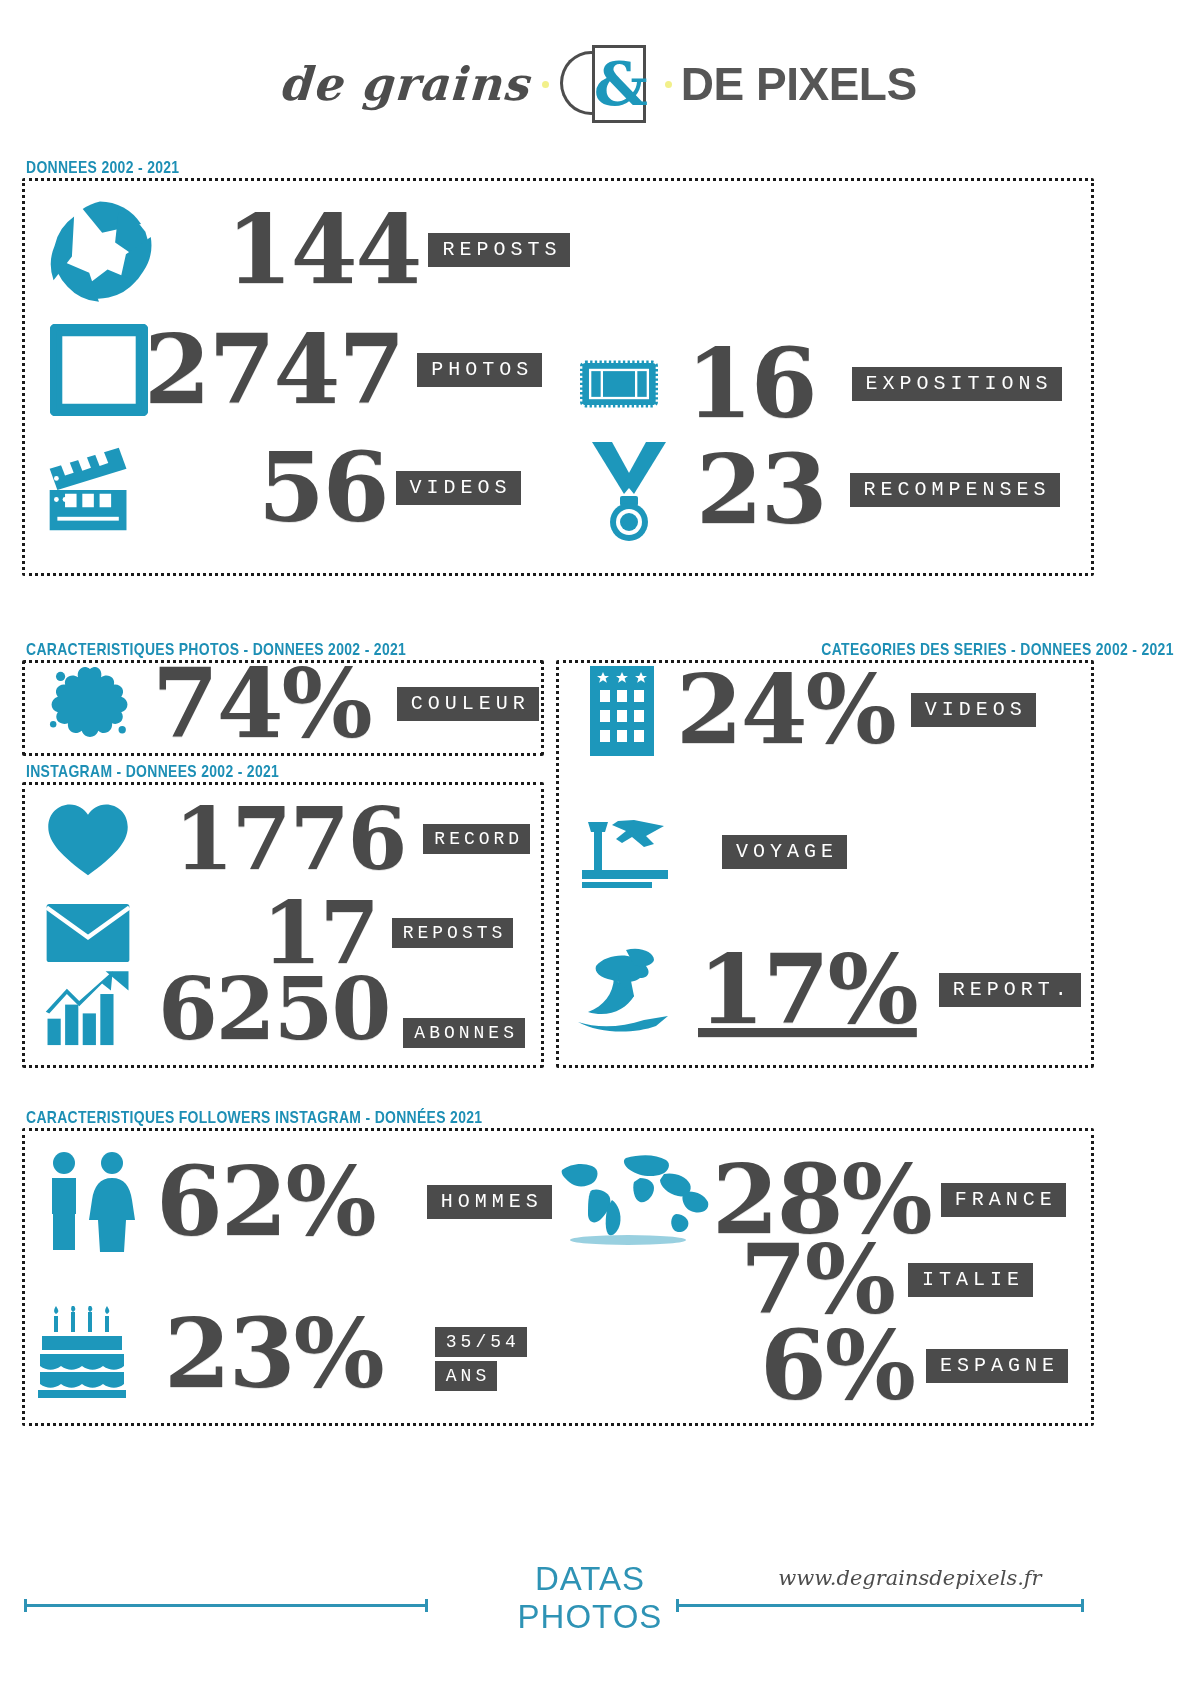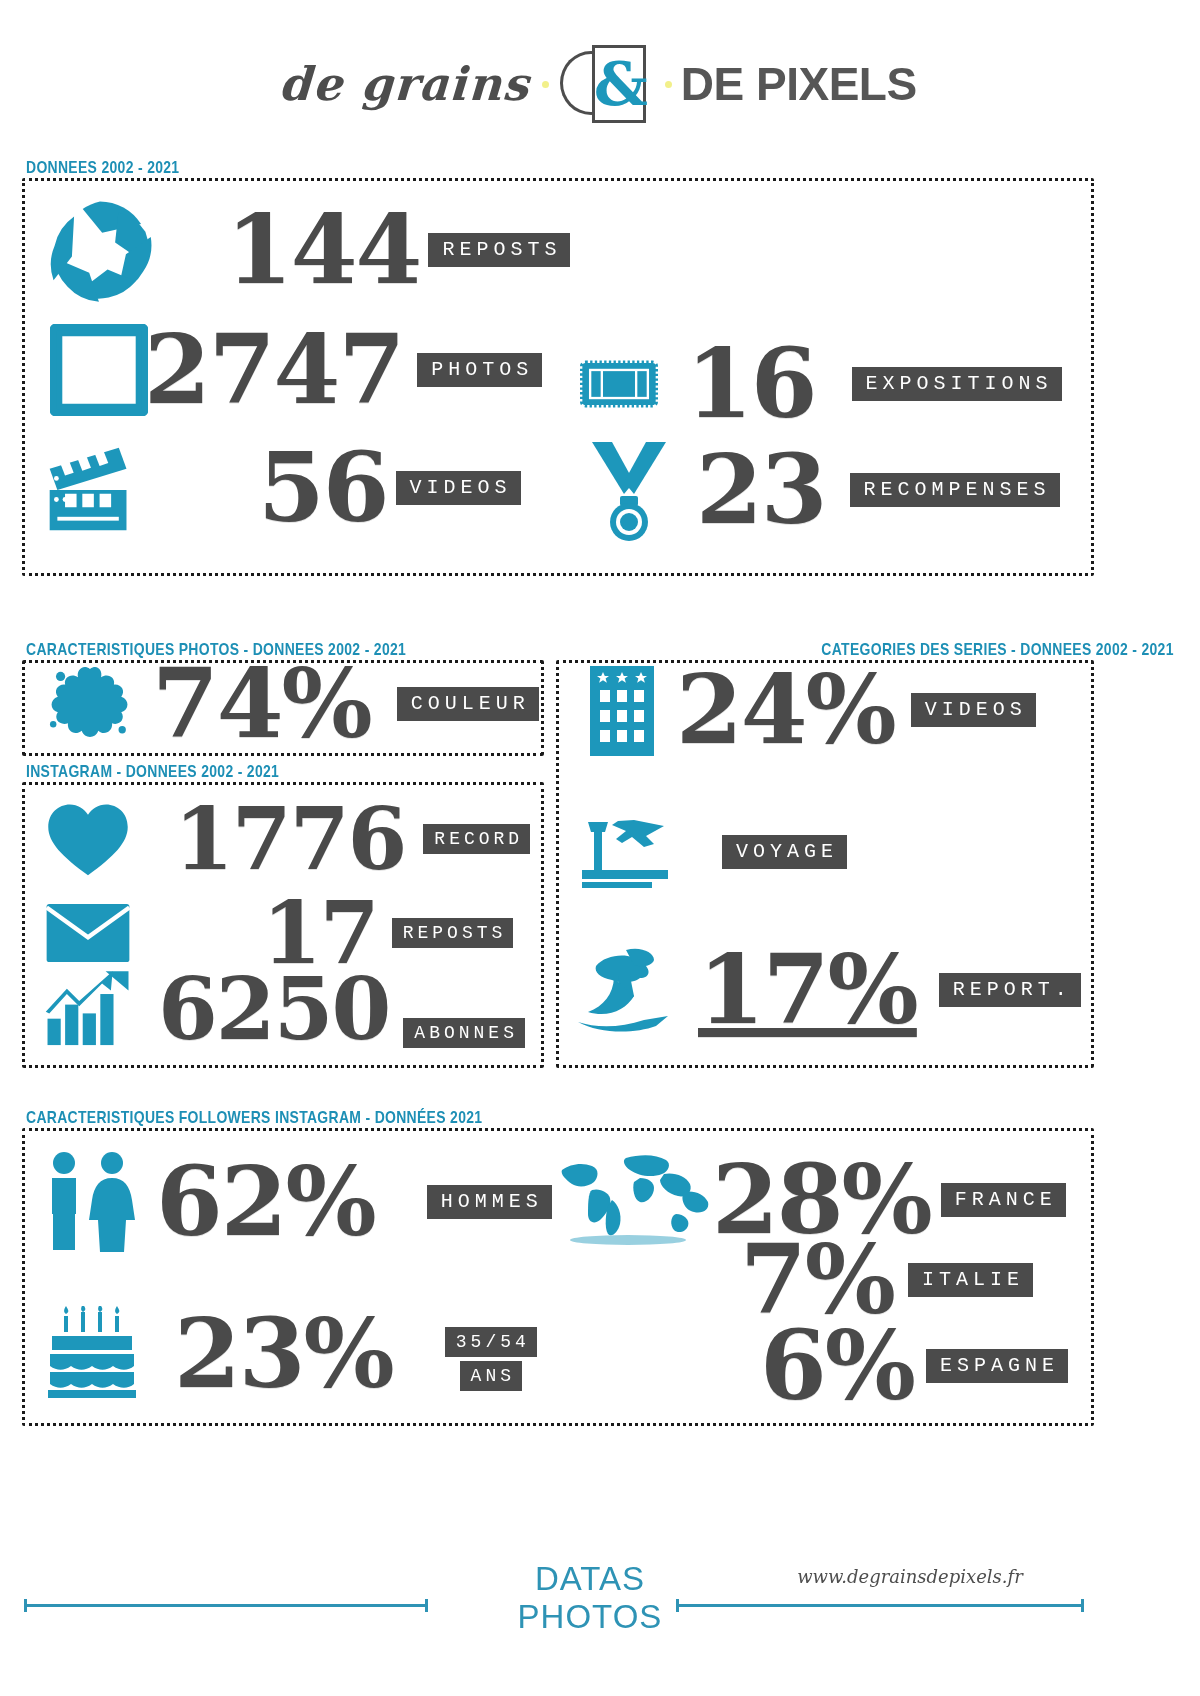--- a/index.html
+++ b/index.html
@@ -91,21 +91,21 @@
   }
   .footer-rule::before { left: 0; } .footer-rule::after { right: 0; }
   .footer-datas {
     position: absolute; left: 480px; top: 0px; width: 220px; text-align: center;
     font-family: "Liberation Sans", sans-serif; font-size: 33px; color: #2e93b5;
     line-height: 1.15; letter-spacing: 1px;
   }
   .footer-url {
     position: absolute; left: 700px; top: 6px; width: 420px; text-align: center;
     font-family: "DejaVu Serif", serif; font-style: italic;
-    font-size: 18px; color: #4d4d4d;
+    font-size: 21px; color: #4d4d4d;
   }
 </style>
 </head>
 <body>
 
 <div class="page">
 
   <div class="logo-bar">
     <span class="logo-script">de grains</span>
     <span class="logo-dot"></span>
@@ -357,38 +357,38 @@
     </span>
     <span class="num n-xl" style="margin-left:-8px;">28%</span>
     <span class="tag" style="margin-left:10px;">FRANCE</span>
   </div>
 
   <div class="stat" style="left:740px;top:1232px;">
     <span class="num n-xl">7%</span>
     <span class="tag" style="margin-left:14px;">ITALIE</span>
   </div>
 
-  <div class="stat" style="left:44px;top:1306px;">
+  <div class="stat" style="left:34px;top:1306px;">
     <span class="icon">
       <svg width="104" height="96" viewBox="0 0 104 96">
         <g fill="#1d97bb">
           <rect x="20" y="10" width="4" height="16"></rect>
             <rect x="37" y="6" width="4" height="20"></rect>
           <rect x="54" y="6" width="4" height="20"></rect>
             <rect x="71" y="10" width="4" height="16"></rect>
           <path d="M22 0c2 4 4 5 0 8-3-2-2-5 0-8zM39 -2c2 4 4 5 0 8-3-2-2-5 0-8zM56 -2c2 4 4 5 0 8-3-2-2-5 0-8zM73 0c2 4 4 5 0 8-3-2-2-5 0-8z"></path>
           <path d="M8 30h80v14H8z"></path>
           <path d="M6 48h84v12c-6 5-14 5-21 0-7 5-14 5-21 0-7 5-14 5-21 0-7 5-14 5-21 0z"></path>
           <path d="M6 66h84v12c-6 5-14 5-21 0-7 5-14 5-21 0-7 5-14 5-21 0-7 5-14 5-21 0z"></path>
           <rect x="4" y="84" width="88" height="8"></rect>
         </g>
       </svg>
     </span>
     <span class="num n-xl" style="margin-left:26px;">23%</span>
-    <span style="margin-left:52px;display:flex;flex-direction:column;align-items:center;gap:4px;margin-top:9px;">
+    <span style="margin-left:52px;display:flex;flex-direction:column;align-items:flex-start;gap:4px;margin-top:9px;">
       <span class="tag small">35/54</span>
       <span class="tag small">ANS</span>
     </span>
   </div>
 
   <div class="stat" style="left:760px;top:1318px;">
     <span class="num n-xl">6%</span>
     <span class="tag" style="margin-left:12px;">ESPAGNE</span>
   </div>
 

